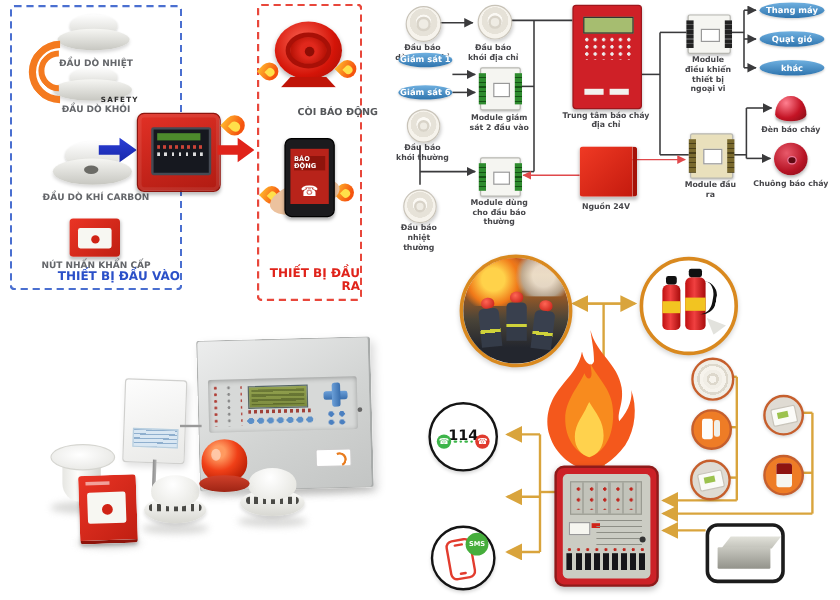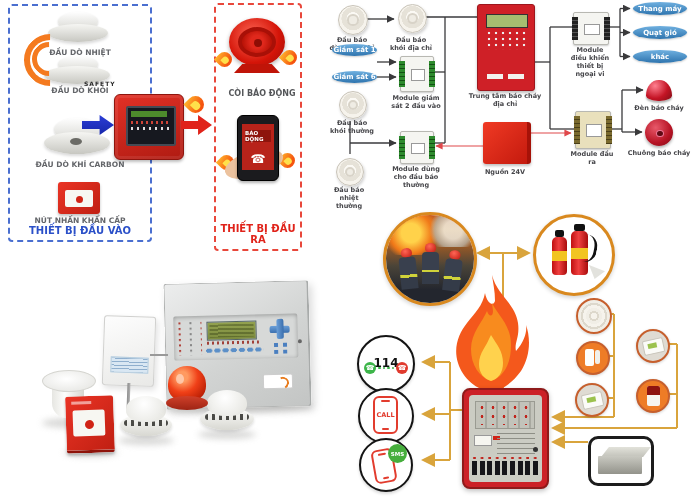--- a/index.html
+++ b/index.html
@@ -6,21 +6,21 @@
   #stage{position:relative;width:700px;height:500px;background:#fff;overflow:hidden;
          font-family:"DejaVu Sans","Liberation Sans",sans-serif;}
   .abs{position:absolute;}
   section{position:absolute;}
   
   .lbl{position:absolute;text-align:center;font-weight:700;color:#64666a;line-height:1.2;}
   
   .dashbox{position:absolute;border-radius:4px;background:#fff;}
   .inbox{border:2px dashed #4a6fd0;}
   .outbox{border:2px dashed #e8473b;}
-  .boxtitle{position:absolute;left:0;right:0;bottom:4px;text-align:center;font-size:10px;font-weight:800;}
+  .boxtitle{position:absolute;left:0;right:0;bottom:4px;text-align:right;font-size:10px;font-weight:800;}
   .wdet{position:absolute;}
   .wdet .dome{position:absolute;background:linear-gradient(180deg,#fefefe,#d9d9d4);border-radius:50% 50% 45% 45%;
         box-shadow:0 1px 2px rgba(0,0,0,.18);}
   .wdet .base{position:absolute;background:linear-gradient(180deg,#f6f6f3,#c7c7c1);border-radius:50%;
         box-shadow:0 2px 3px rgba(0,0,0,.15);}
   .wdet .hole{position:absolute;background:#6b6b66;border-radius:50%;}
   .callpoint{position:absolute;background:linear-gradient(135deg,#ea3425,#c01f12);border-radius:3px;
         box-shadow:0 2px 3px rgba(0,0,0,.25);}
   .callpoint .win{position:absolute;background:#f7f7f2;border-radius:2px;}
   .callpoint .dot{position:absolute;background:#d02315;border-radius:50%;}
@@ -252,21 +252,21 @@
     </div>
 
     <div class="flame" style="left:187px;top:96px;width:17px;height:17px;"></div>
     <div class="fatarrow" style="left:181px;top:114px;width:31px;height:22px;background:#e0231a;"></div>
 
     <div class="dashbox outbox" style="left:214px;top:3px;width:84px;height:244px;">
       <div class="siren" style="left:13px;top:13px;width:56px;height:48px;"></div>
       <div class="sirenlegs" style="left:18px;top:59px;width:46px;height:9px;"></div>
       <div class="flame" style="left:1px;top:47px;width:15px;height:15px;"></div>
       <div class="flame" style="left:66px;top:45px;width:15px;height:15px;"></div>
-      <div class="lbl" style="left:4px;top:84px;width:100%;font-size:8px;color:#55575a;">CÒI BÁO ĐỘNG</div>
+      <div class="lbl" style="left:15px;top:84px;width:100%;font-size:8px;color:#55575a;text-align:right;">CÒI BÁO ĐỘNG</div>
       <div class="hand" style="left:8px;top:146px;width:60px;height:26px;"></div>
       <div class="phone" style="left:21px;top:110px;width:40px;height:64px;">
         <div class="pscr">
           <div class="alert">BÁO ĐỘNG</div>
           <div class="pglyph">☎</div>
         </div>
       </div>
       <div class="flame" style="left:3px;top:150px;width:15px;height:15px;"></div>
       <div class="flame" style="left:64px;top:148px;width:15px;height:15px;"></div>
       <div class="boxtitle" style="color:#e0231a;">THIẾT BỊ ĐẦU RA</div>
@@ -472,25 +472,20 @@
       <div class="num114">114</div>
       <div class="prow">
         <span class="pbtn pgreen">☎</span>
         <span class="pdot"></span>
           <span class="pdot"></span>
           <span class="pdot"></span>
           <span class="pdot"></span>
         <span class="pbtn pred">☎</span>
       </div>
     </div>
-    <div class="pcircle" style="left:8px;top:188px;width:52px;height:52px;">
-      <div class="pout" style="left:13px;top:6px;width:21px;height:34px;">
-        <span class="calltxt">CALL</span>
-      </div>
-    </div>
     <div class="pcircle" style="left:9px;top:238px;width:50px;height:50px;">
       <div class="pout" style="left:12px;top:9px;width:18px;height:30px;transform:rotate(-10deg);"></div>
       <div class="bubble" style="right:4px;top:4px;width:19px;height:19px;">SMS</div>
     </div>
 
     <div class="brpanel" style="left:112px;top:188px;width:83px;height:97px;">
       <div class="inner">
         <div class="zoneblk"></div>
         <div class="wpatch"></div>
         <div class="rled"></div>

